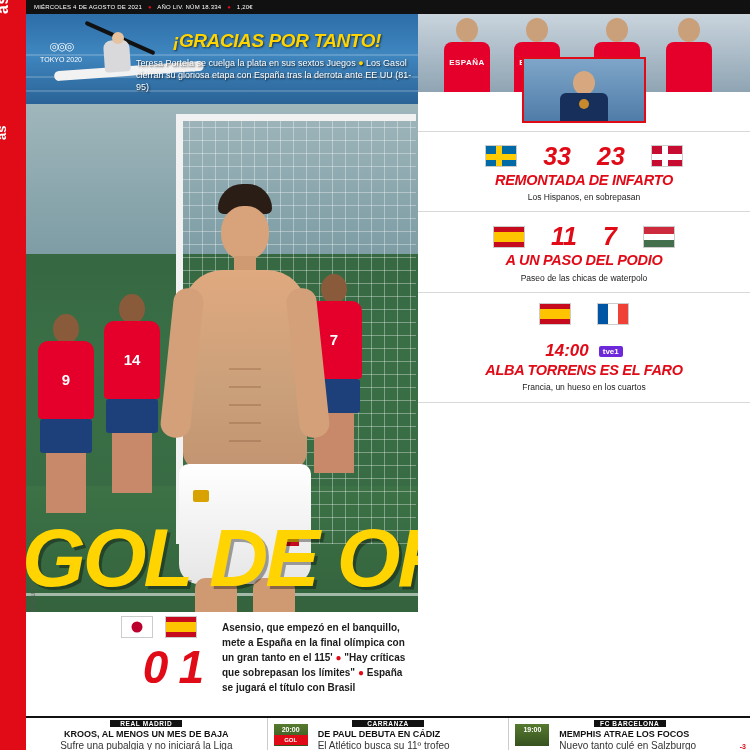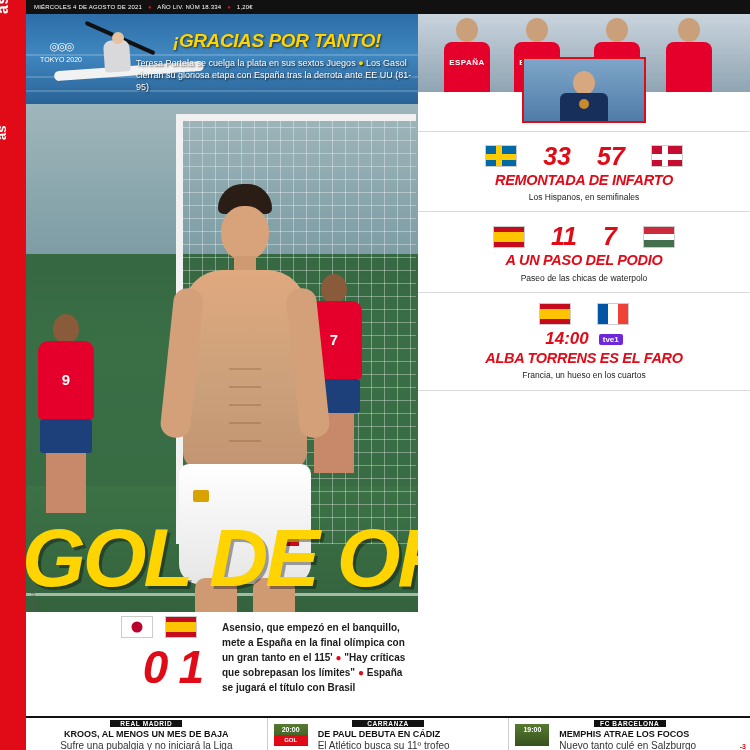--- a/index.html
+++ b/index.html
@@ -241,21 +241,21 @@
     margin:6px auto 0;width:120px;height:62px;
     background:linear-gradient(180deg,#7fa6c9 0%,#4f7ca8 100%);
     border:2px solid #e10a17;position:relative;overflow:hidden;
   }
   .medal-photo .mh{position:absolute;left:50%;top:12px;width:22px;height:24px;border-radius:50%;background:#d7a87f;transform:translateX(-50%);}
   .medal-photo .mb{position:absolute;left:50%;top:34px;width:48px;height:28px;background:#16305b;transform:translateX(-50%);border-radius:6px 6px 0 0;}
   .medal-photo .md{position:absolute;left:50%;top:40px;width:10px;height:10px;border-radius:50%;background:#c98a2e;transform:translateX(-50%);}
 
   .scoreline{display:flex;align-items:center;justify-content:center;gap:26px;margin:4px 0 2px;}
   .scoreline .n{font-size:25px;font-weight:bold;font-style:italic;color:#e10a17;}
-  .timeline{display:flex;align-items:center;justify-content:center;gap:10px;margin:4px 0 2px;}
+  .timeline{display:flex;align-items:center;justify-content:center;gap:10px;margin:16px 0 2px;}
   .timeline .t{font-size:17px;font-weight:bold;font-style:italic;color:#e10a17;}
   .tvbadge{
     display:inline-block;background:#6d28d9;color:#fff;font-size:8px;font-weight:bold;
     padding:1px 4px;border-radius:2px;
   }
 
   
   .bottom{
     position:absolute;left:0;top:716px;width:724px;height:34px;
     background:#fff;border-top:2px solid #111;display:flex;
@@ -329,20 +329,28 @@
       <div class="crossbar"></div>
 
       <div class="bp" id="bp1">
         <div class="head"></div>
         <div class="body">
             <div class="num">9</div>
           </div>
         <div class="shorts"></div>
           <div class="legs"></div>
       </div>
+      <div class="bp" id="bp2">
+        <div class="head"></div>
+        <div class="body">
+            <div class="num">14</div>
+          </div>
+        <div class="shorts"></div>
+          <div class="legs"></div>
+      </div>
       <div class="bp" id="bp3">
         <div class="head"></div>
         <div class="body">
             <div class="num">7</div>
           </div>
         <div class="shorts"></div>
           <div class="legs"></div>
       </div>
 
       <div class="mp">
@@ -419,25 +427,25 @@
           <div class="mh"></div>
             <div class="mb"></div>
             <div class="md"></div>
         </div>
       </div>
 
       <div class="rail-block">
         <div class="scoreline">
           <span class="flag se"></span>
           <span class="n">33</span>
-          <span class="n">57</span>
+          <span class="n">23</span>
           <span class="flag dk"></span>
         </div>
         <div class="rail-title">REMONTADA DE INFARTO</div>
-        <div class="rail-sub">Los Hispanos, en semifinales</div>
+        <div class="rail-sub">Los Hispanos, en sobrepasan</div>
       </div>
 
       <div class="rail-block">
         <div class="scoreline">
           <span class="flag es"></span>
           <span class="n">11</span>
           <span class="n">7</span>
           <span class="flag hu"></span>
         </div>
         <div class="rail-title">A UN PASO DEL PODIO</div>

